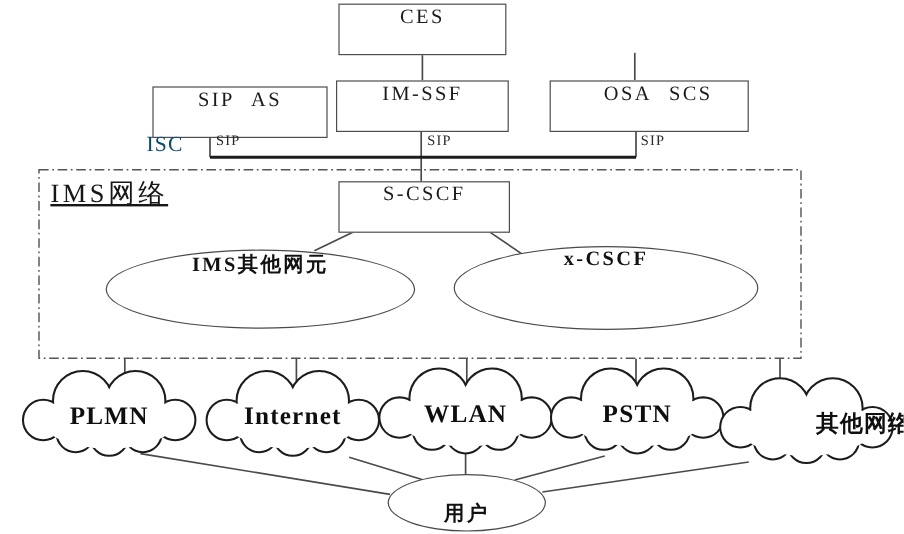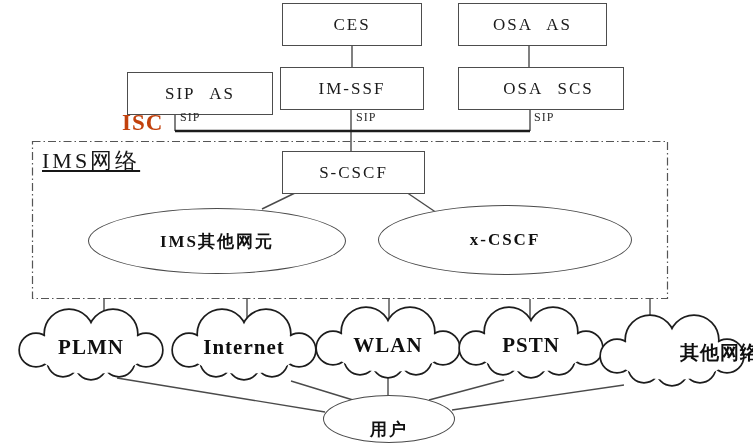--- a/index.html
+++ b/index.html
@@ -10,28 +10,28 @@
   }
   #canvas{position:absolute;inset:0;width:753px;height:445px;}
   
   #wires{position:absolute;left:0;top:0;z-index:1;}
   .wire{stroke:#4a4a4a;stroke-width:1.4;fill:none;}
   .wire-bold{stroke:#1c1c1c;stroke-width:2.4;fill:none;}
   .region-border{fill:none;stroke:#555555;stroke-width:1.2;stroke-dasharray:8 3 1.5 3;}
   .cs{fill:#ffffff;stroke:#1c1c1c;stroke-width:3.4;}
   .cf{fill:#ffffff;stroke:none;}
   
-  .node{position:absolute;z-index:2;display:flex;align-items:center;justify-content:center;}
+  .node{position:absolute;z-index:2;display:flex;justify-content:center;}
   .rectbox{background:#ffffff;border:1.5px solid #4d4d4d;}
   .rectbox .lbl{font-size:17px;letter-spacing:2px;word-spacing:9px;color:#1a1a1a;}
   .ellipse{background:#ffffff;border:1.3px solid #4a4a4a;border-radius:50%;}
   .ellipse .lbl{font-weight:bold;font-size:17px;letter-spacing:2px;color:#111;}
   .floating{position:absolute;z-index:3;white-space:nowrap;}
   .iface-sip{font-size:12px;letter-spacing:1px;color:#2a2a2a;}
-  .iface-isc{font-size:23px;font-weight:700;letter-spacing:1px;color:#c2410c;}
+  .iface-isc{font-size:18px;font-weight:400;letter-spacing:1px;color:#0c4a6e;}
   .region-title{font-size:22px;letter-spacing:3px;color:#161616;text-decoration:underline;}
   .cloud-lbl{transform:translate(-50%,-50%);font-weight:bold;color:#0f0f0f;
              font-size:21px;letter-spacing:1px;}
   .cloud-lbl.small{font-size:19px;letter-spacing:1px;margin-left:48px;}
   .user-lbl{font-weight:normal;font-size:17px;letter-spacing:4px;margin-top:20px;}
 </style>
 </head>
 <body>
 
 <div id="canvas">
@@ -90,23 +90,20 @@
     <use href="#cloudShape" transform="translate(244,347)"></use>
     <use href="#cloudShape" transform="translate(388,345)"></use>
     <use href="#cloudShape" transform="translate(531,345)"></use>
     <use href="#cloudShape" transform="translate(672,353)"></use>
   </svg>
 
   <div class="node rectbox" style="left:282px;top:3px;width:138px;height:41px;">
     <span class="lbl">CES</span>
   </div>
 
-  <div class="node rectbox" style="left:458px;top:3px;width:147px;height:41px;">
-    <span class="lbl">OSA AS</span>
-  </div>
 
   <div class="node rectbox" style="left:103px;top:72px;width:144px;height:41px;margin-left:24px;">
     <span class="lbl">SIP AS</span>
   </div>
 
   <div class="node rectbox" style="left:280px;top:67px;width:142px;height:41px;">
     <span class="lbl">IM-SSF</span>
   </div>
 
   <div class="node rectbox" style="left:458px;top:67px;width:149px;height:41px;padding-left:15px;">

